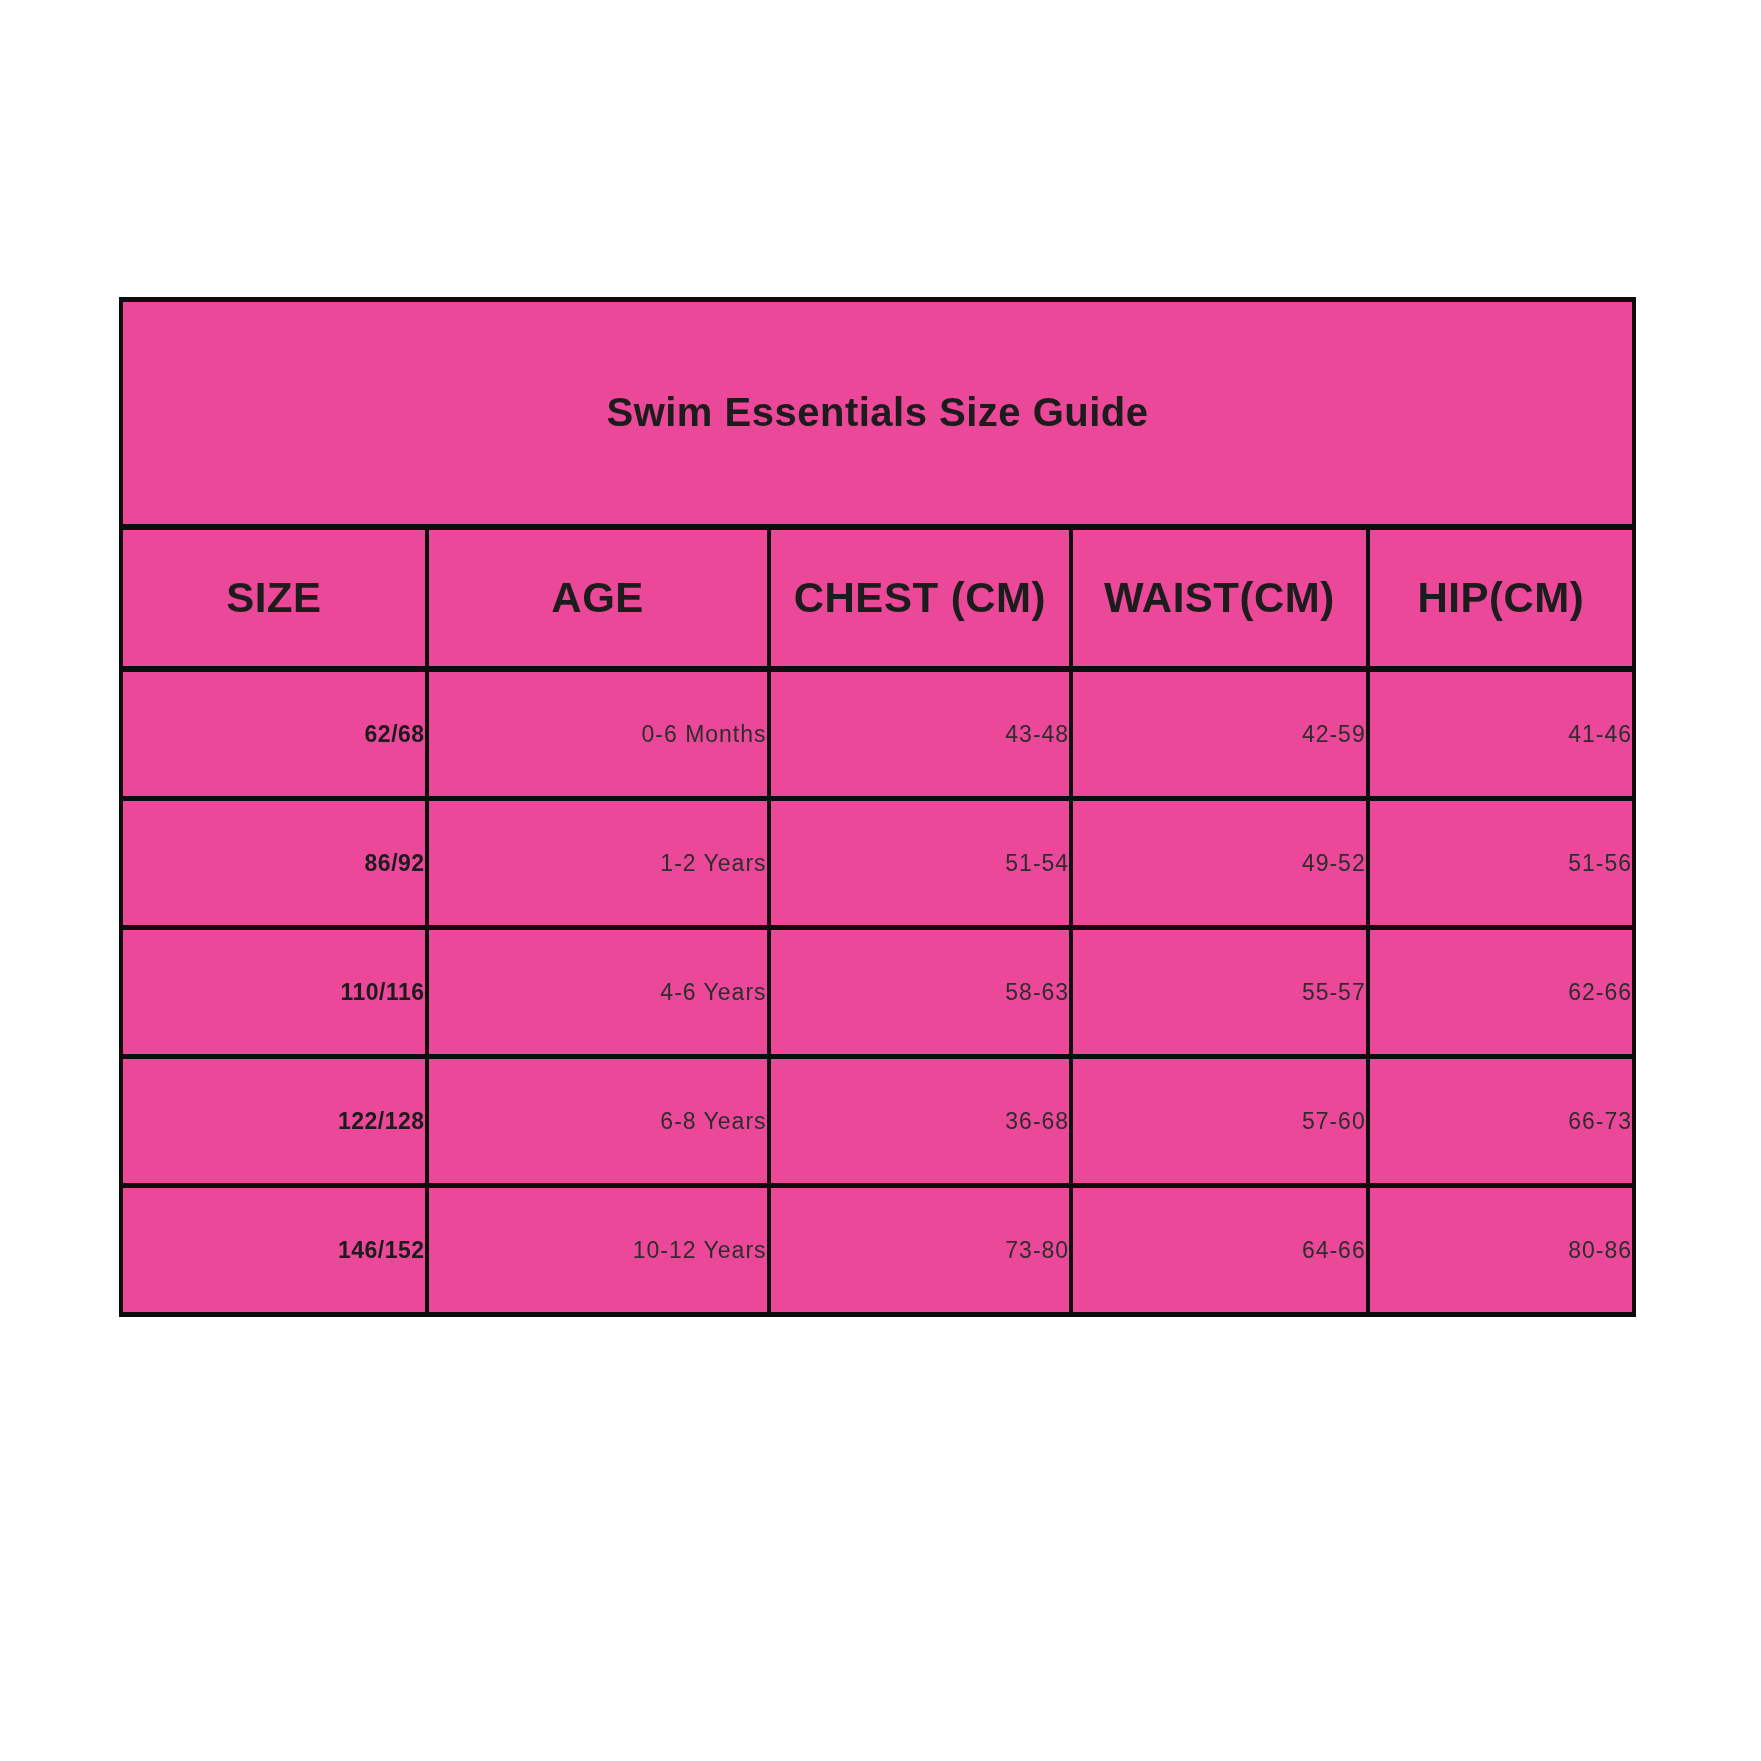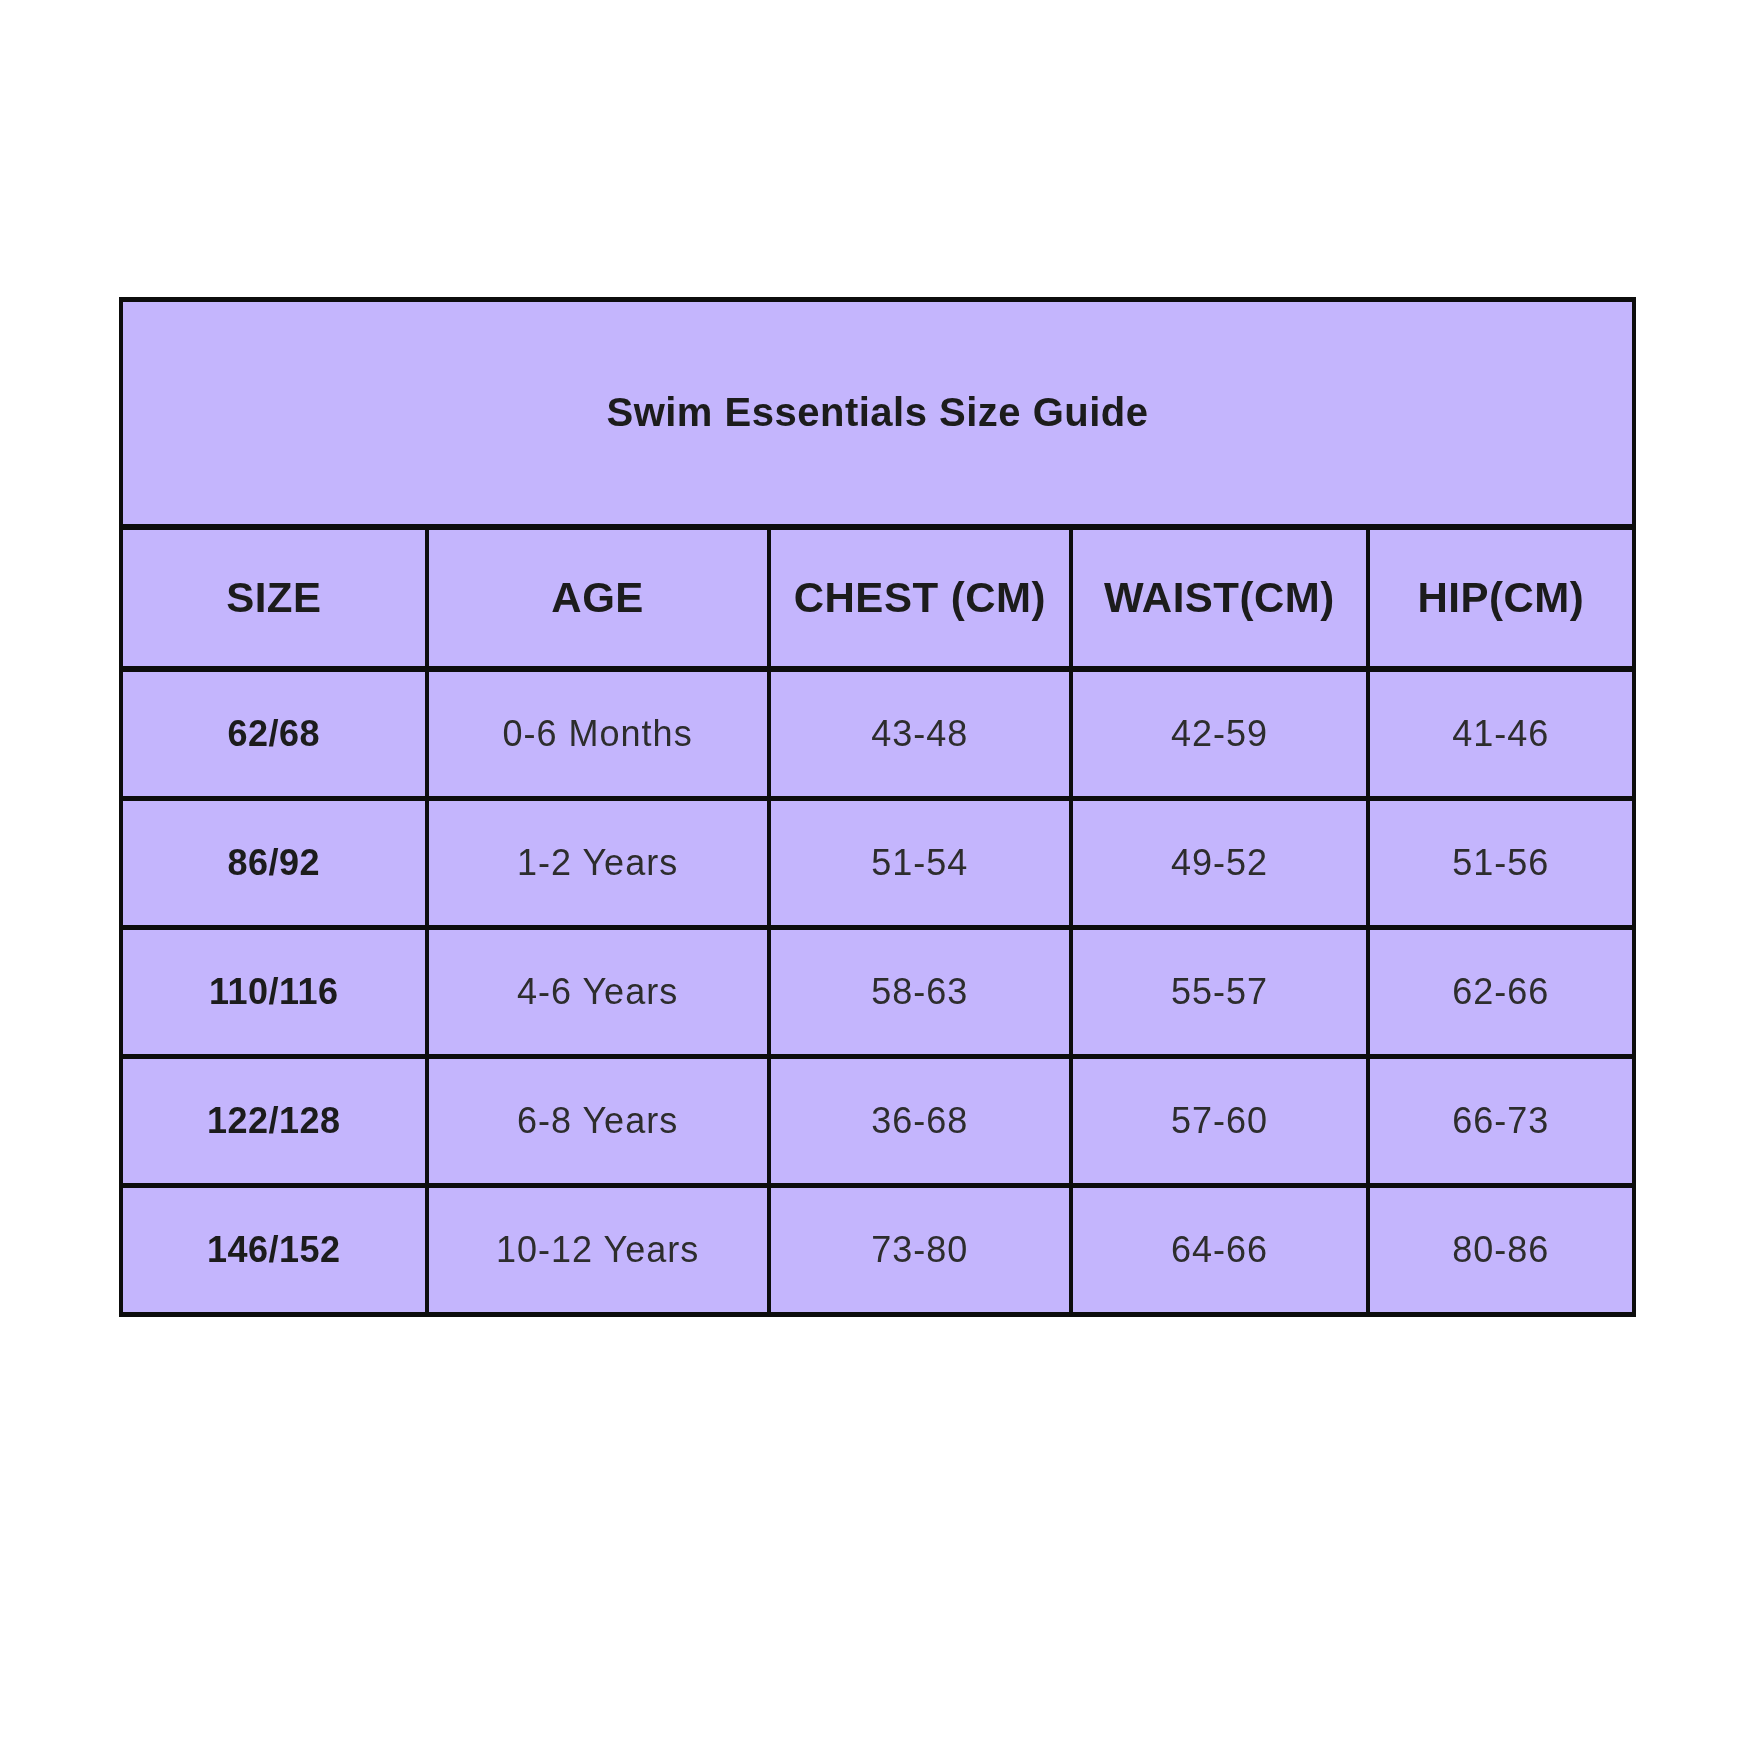--- a/index.html
+++ b/index.html
@@ -19,21 +19,21 @@
     left: 119px;
     top: 297px;
     width: 1517px;
     height: 1020px;
   }
   table.size-table {
     width: 100%;
     height: 100%;
     border-collapse: collapse;
     table-layout: fixed;
-    background: #c4b5fd;
+    background: #ec4899;
   }
   table.size-table td, table.size-table th {
     border-left: 4px solid #0d0d0d;
     border-right: 4px solid #0d0d0d;
     border-top: 5px solid #0d0d0d;
     border-bottom: 5px solid #0d0d0d;
     text-align: center;
     vertical-align: middle;
     padding: 0;
     overflow: hidden;
@@ -50,24 +50,25 @@
   tr.header-row th {
     height: 98px;
     font-size: 42px;
     font-weight: 700;
     letter-spacing: 0.5px;
     color: #1c1c1c;
     border-bottom-width: 6px;
   }
   tr.data-row td {
     height: 89px;
-    font-size: 36px;
+    font-size: 23px;
     font-weight: 400;
     letter-spacing: 1px;
     color: #2d2d2d;
+    text-align: right;
   }
   tr.data-row td.size-cell {
     font-weight: 700;
     letter-spacing: 0.5px;
     color: #1c1c1c;
   }
 </style>
 </head>
 <body>
 

